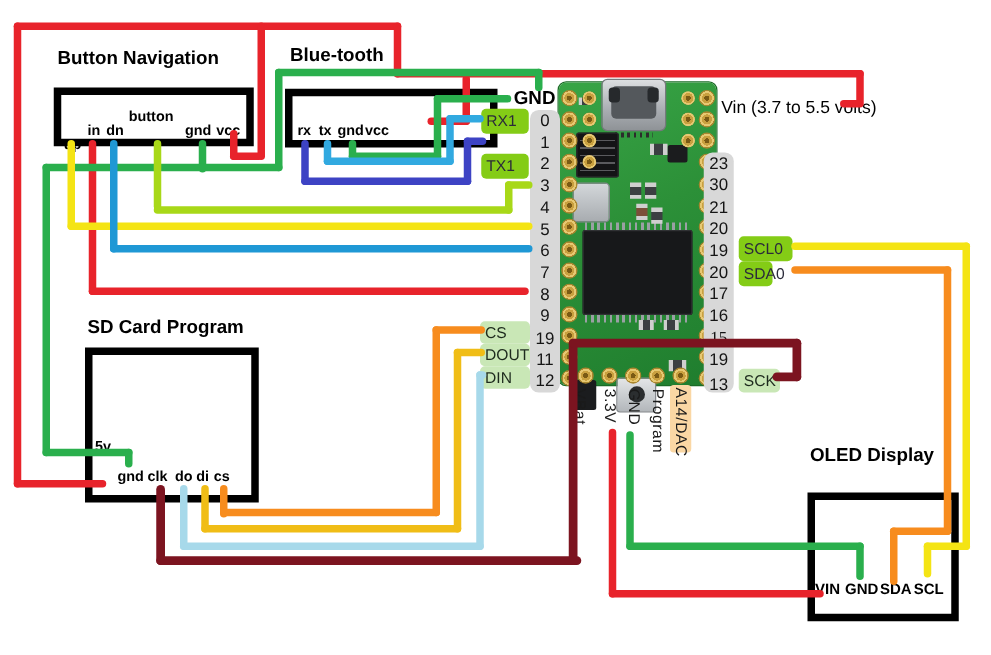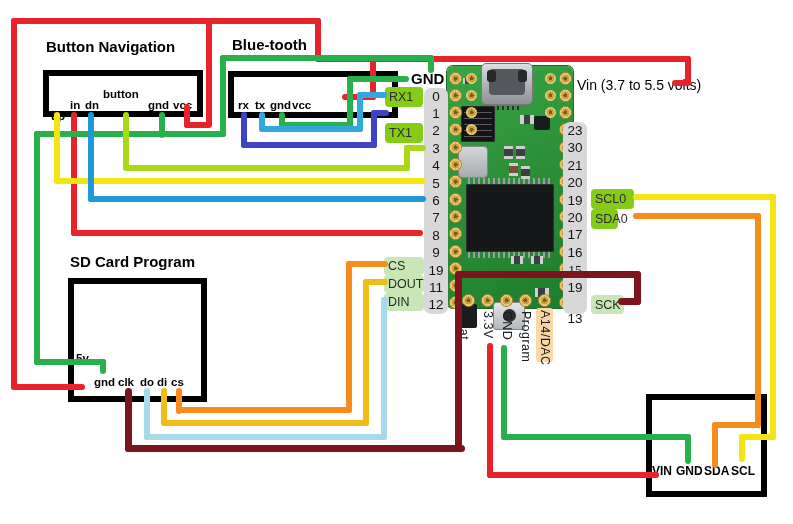--- a/index.html
+++ b/index.html
@@ -50,20 +50,21 @@
 
   <div class="title" style="left:70px;top:253px">SD Card Program</div>
   <div class="box" style="left:68px;top:278px;width:139px;height:124px"></div>
   <span class="pinlbl" style="left:76px;top:352px">5v</span>
   <span class="pinlbl" style="left:94px;top:376px">gnd</span>
   <span class="pinlbl" style="left:118px;top:376px">clk</span>
   <span class="pinlbl" style="left:140px;top:376px">do</span>
   <span class="pinlbl" style="left:157px;top:376px">di</span>
   <span class="pinlbl" style="left:171px;top:376px">cs</span>
 
+  <div class="title" style="left:648px;top:356px">OLED Display</div>
   <div class="box" style="left:646px;top:394px;width:121px;height:103px"></div>
   <span class="pinlbl" style="left:652px;top:464px;font-size:12px">VIN</span>
   <span class="pinlbl" style="left:676px;top:464px;font-size:12px">GND</span>
   <span class="pinlbl" style="left:704px;top:464px;font-size:12px">SDA</span>
   <span class="pinlbl" style="left:731px;top:464px;font-size:12px">SCL</span>
 
   <div id="board">
     <div class="comp" style="left:34px;top:-3px;width:52px;height:42px;border-radius:5px;border:1px solid #76797d;
                 background:linear-gradient(180deg,#dcdee0,#a9adb2 60%,#8f9397);"></div>
     <div class="comp" style="left:42px;top:3px;width:36px;height:26px;border-radius:4px;background:#54585c;"></div>
@@ -158,21 +159,21 @@
       <div class="pinnum" style="top: 0.727273px;">23</div>
       <div class="pinnum" style="top: 18.1818px;">30</div>
       <div class="pinnum" style="top: 35.6364px;">21</div>
       <div class="pinnum" style="top: 53.0909px;">20</div>
       <div class="pinnum" style="top: 70.5455px;">19</div>
       <div class="pinnum" style="top: 88px;">20</div>
       <div class="pinnum" style="top: 105.455px;">17</div>
       <div class="pinnum" style="top: 122.909px;">16</div>
       <div class="pinnum" style="top: 140.364px; font-family: Liberation Serif, serif;">15</div>
       <div class="pinnum" style="top: 157.818px;">19</div>
-      <div class="pinnum" style="top: 189px;">13</div>
+      <div class="pinnum" style="top: 178px;">13</div>
     </div>
 
   <div class="toplbl" style="left:411px;top:70px;font-weight:bold;font-size:15px">GND</div>
   <div class="toplbl" style="left:577px;top:77px">Vin  (3.7 to 5.5 volts)</div>
 
   <div class="badge lav" style="left:385px;top:87px;width:38px;height:20px">RX1</div>
   <div class="badge lav" style="left:385px;top:123px;width:38px;height:20px">TX1</div>
   <div class="badge lav" style="left:591px;top:189px;width:43px;height:20px">SCL0</div>
   <div class="badge lav" style="left:591px;top:209px;width:27px;height:20px">SDA0</div>
   <div class="badge grn" style="left:384px;top:257px;width:40px;height:18px">CS</div>

